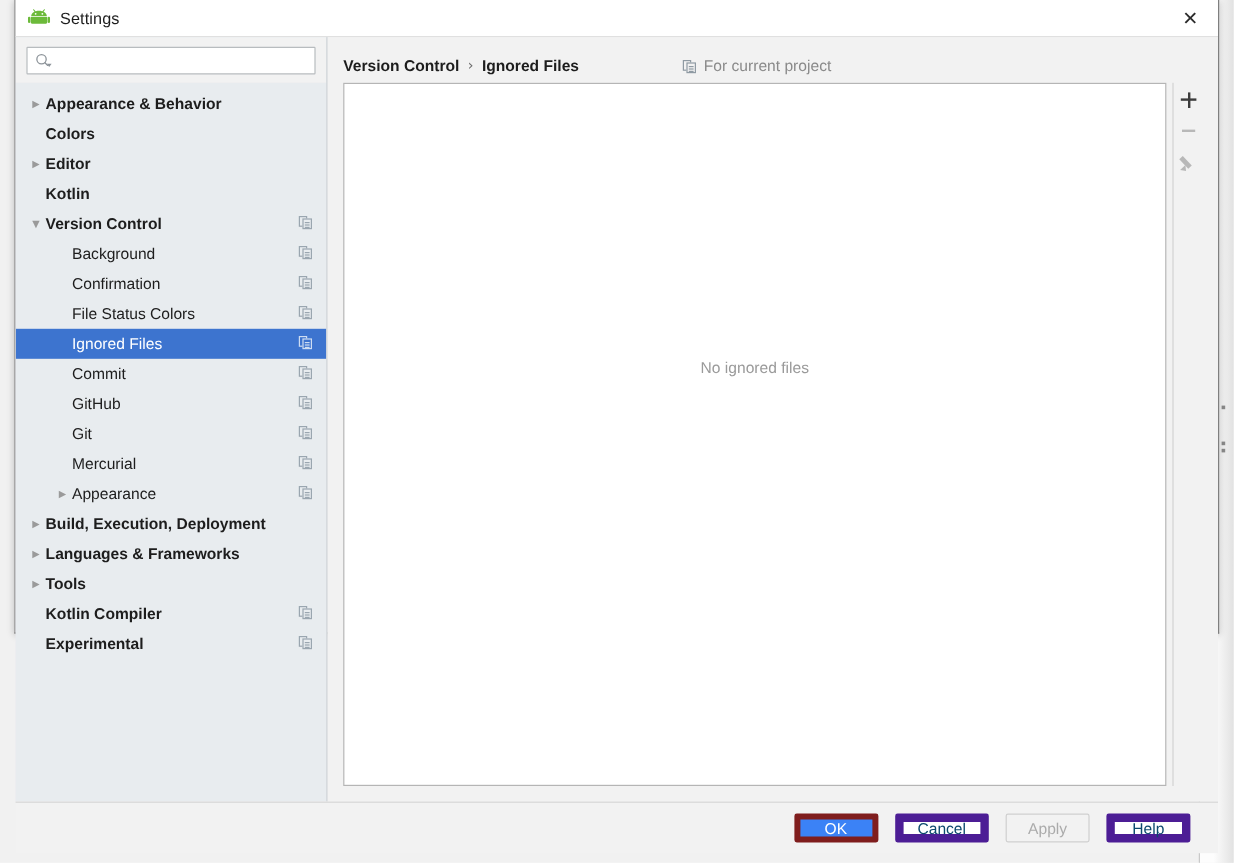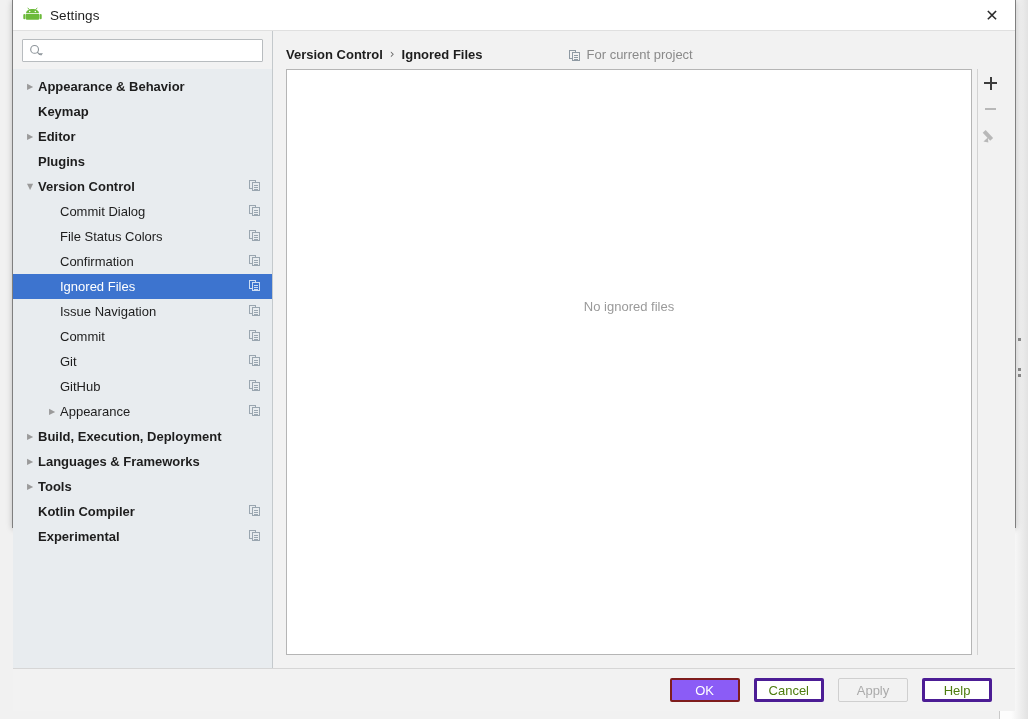--- a/index.html
+++ b/index.html
@@ -362,36 +362,36 @@
     display: flex;
     align-items: center;
     justify-content: flex-end;
     padding-right: 23px;
     box-sizing: border-box;
   }
   .btn {
     height: 24px;
     min-width: 70px;
     margin-left: 14px;
-    border: 3px solid #4c1d95;
+    border: 7px solid #4c1d95;
     border-radius: 2px;
     background: #ffffff;
     font-family: "Liberation Sans", sans-serif;
     font-size: 13px;
-    color: #4d7c0f;
+    color: #0c4a6e;
     display: flex;
     align-items: center;
     justify-content: center;
     cursor: default;
     box-sizing: border-box;
     padding: 0 12px;
   }
   .btn.primary {
-    background: #8b5cf6;
-    border: 2px solid #7f1d1d;
+    background: #3b82f6;
+    border: 5px solid #7f1d1d;
     color: #ffffff;
   }
   .btn.disabled {
     background: #f2f2f2;
     border: 1px solid #cfcfcf;
     color: #ababab;
   }
 
   
   .droid { position: absolute; left: 0; top: 0; }
@@ -450,45 +450,57 @@
         </div>
       </div>
 
       <div id="tree">
           <div class="tree-row level0">
             <span class="arrow">▶</span>
             <span class="label">Appearance &amp; Behavior</span>
           </div>
           <div class="tree-row level0">
             <span class="arrow"></span>
-            <span class="label">Keymap</span>
+            <span class="label">Colors</span>
           </div>
           <div class="tree-row level0">
             <span class="arrow">▶</span>
             <span class="label">Editor</span>
           </div>
           <div class="tree-row level0">
             <span class="arrow"></span>
-            <span class="label">Plugins</span>
+            <span class="label">Kotlin</span>
           </div>
           <div class="tree-row level0">
             <span class="arrow">▼</span>
             <span class="label">Version Control</span>
             <span class="copy-ico">
               <span class="back"></span>
               <span class="front">
                 <i style="top:2px;"></i>
                 <i style="top:4px;"></i>
                 <i style="top:6px;"></i>
               </span>
             </span>
           </div>
           <div class="tree-row level1">
             <span class="arrow"></span>
-            <span class="label">Commit Dialog</span>
+            <span class="label">Background</span>
+            <span class="copy-ico">
+              <span class="back"></span>
+              <span class="front">
+                <i style="top:2px;"></i>
+                <i style="top:4px;"></i>
+                <i style="top:6px;"></i>
+              </span>
+            </span>
+          </div>
+          <div class="tree-row level1">
+            <span class="arrow"></span>
+            <span class="label">Confirmation</span>
             <span class="copy-ico">
               <span class="back"></span>
               <span class="front">
                 <i style="top:2px;"></i>
                 <i style="top:4px;"></i>
                 <i style="top:6px;"></i>
               </span>
             </span>
           </div>
           <div class="tree-row level1">
@@ -496,83 +508,71 @@
             <span class="label">File Status Colors</span>
             <span class="copy-ico">
               <span class="back"></span>
               <span class="front">
                 <i style="top:2px;"></i>
                 <i style="top:4px;"></i>
                 <i style="top:6px;"></i>
               </span>
             </span>
           </div>
-          <div class="tree-row level1">
-            <span class="arrow"></span>
-            <span class="label">Confirmation</span>
-            <span class="copy-ico">
-              <span class="back"></span>
-              <span class="front">
-                <i style="top:2px;"></i>
-                <i style="top:4px;"></i>
-                <i style="top:6px;"></i>
-              </span>
-            </span>
-          </div>
           <div class="tree-row level1 selected">
             <span class="arrow"></span>
             <span class="label">Ignored Files</span>
             <span class="copy-ico">
               <span class="back"></span>
               <span class="front">
                 <i style="top:2px;"></i>
                 <i style="top:4px;"></i>
                 <i style="top:6px;"></i>
               </span>
             </span>
           </div>
           <div class="tree-row level1">
             <span class="arrow"></span>
-            <span class="label">Issue Navigation</span>
-            <span class="copy-ico">
-              <span class="back"></span>
-              <span class="front">
-                <i style="top:2px;"></i>
-                <i style="top:4px;"></i>
-                <i style="top:6px;"></i>
-              </span>
-            </span>
-          </div>
-          <div class="tree-row level1">
-            <span class="arrow"></span>
             <span class="label">Commit</span>
             <span class="copy-ico">
               <span class="back"></span>
               <span class="front">
                 <i style="top:2px;"></i>
                 <i style="top:4px;"></i>
                 <i style="top:6px;"></i>
               </span>
             </span>
           </div>
           <div class="tree-row level1">
             <span class="arrow"></span>
+            <span class="label">GitHub</span>
+            <span class="copy-ico">
+              <span class="back"></span>
+              <span class="front">
+                <i style="top:2px;"></i>
+                <i style="top:4px;"></i>
+                <i style="top:6px;"></i>
+              </span>
+            </span>
+          </div>
+          <div class="tree-row level1">
+            <span class="arrow"></span>
             <span class="label">Git</span>
             <span class="copy-ico">
               <span class="back"></span>
               <span class="front">
                 <i style="top:2px;"></i>
                 <i style="top:4px;"></i>
                 <i style="top:6px;"></i>
               </span>
             </span>
           </div>
           <div class="tree-row level1">
             <span class="arrow"></span>
-            <span class="label">GitHub</span>
+            <span class="label">Mercurial</span>
             <span class="copy-ico">
               <span class="back"></span>
               <span class="front">
                 <i style="top:2px;"></i>
                 <i style="top:4px;"></i>
                 <i style="top:6px;"></i>
               </span>
             </span>
           </div>
           <div class="tree-row level1">

